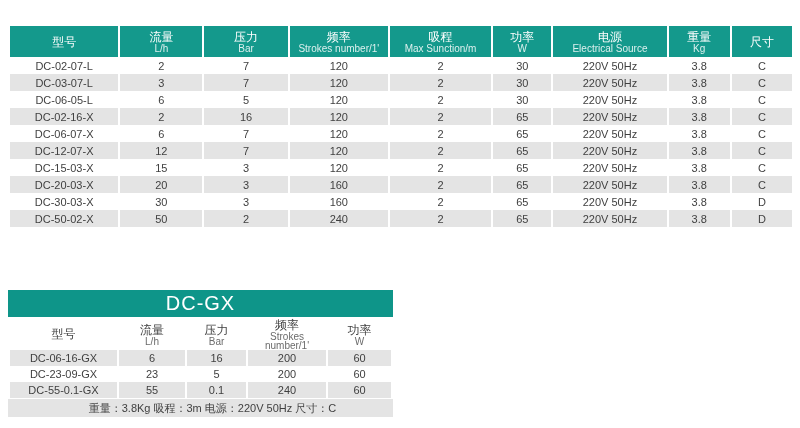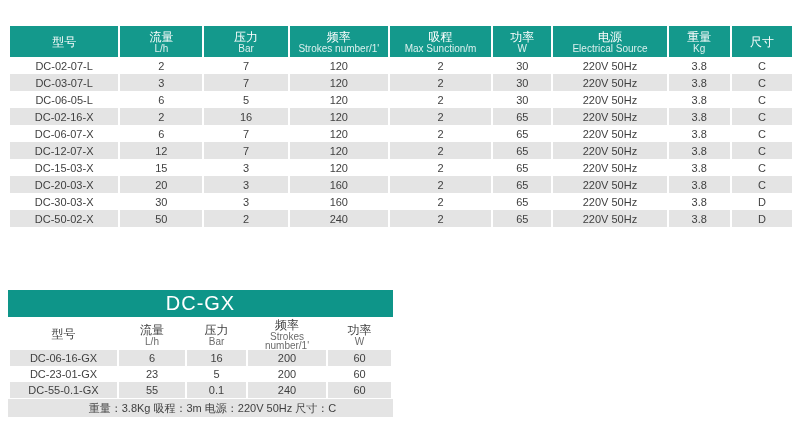--- a/index.html
+++ b/index.html
@@ -287,21 +287,21 @@
       </thead>
       <tbody id="dcgx-body">
           <tr>
             <td>DC-06-16-GX</td>
             <td>6</td>
             <td>16</td>
             <td>200</td>
             <td>60</td>
           </tr>
           <tr>
-            <td>DC-23-01-GX</td>
+            <td>DC-23-09-GX</td>
             <td>23</td>
             <td>5</td>
             <td>200</td>
             <td>60</td>
           </tr>
           <tr>
             <td>DC-55-0.1-GX</td>
             <td>55</td>
             <td>0.1</td>
             <td>240</td>

